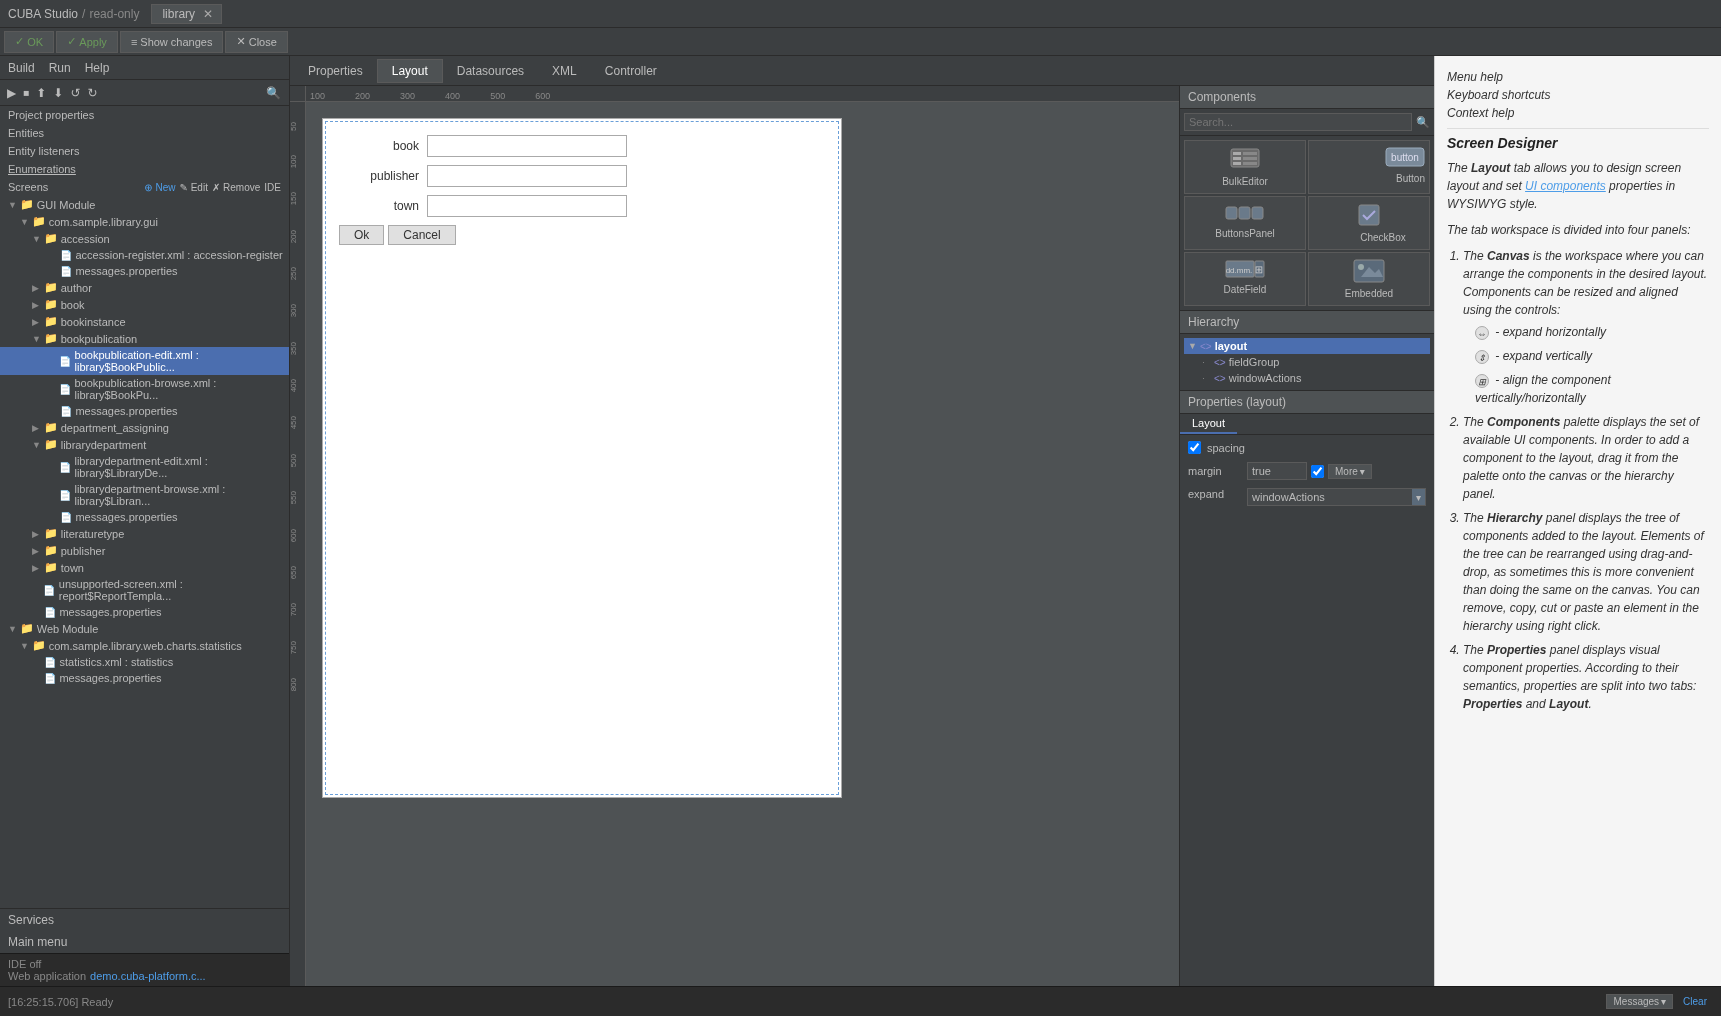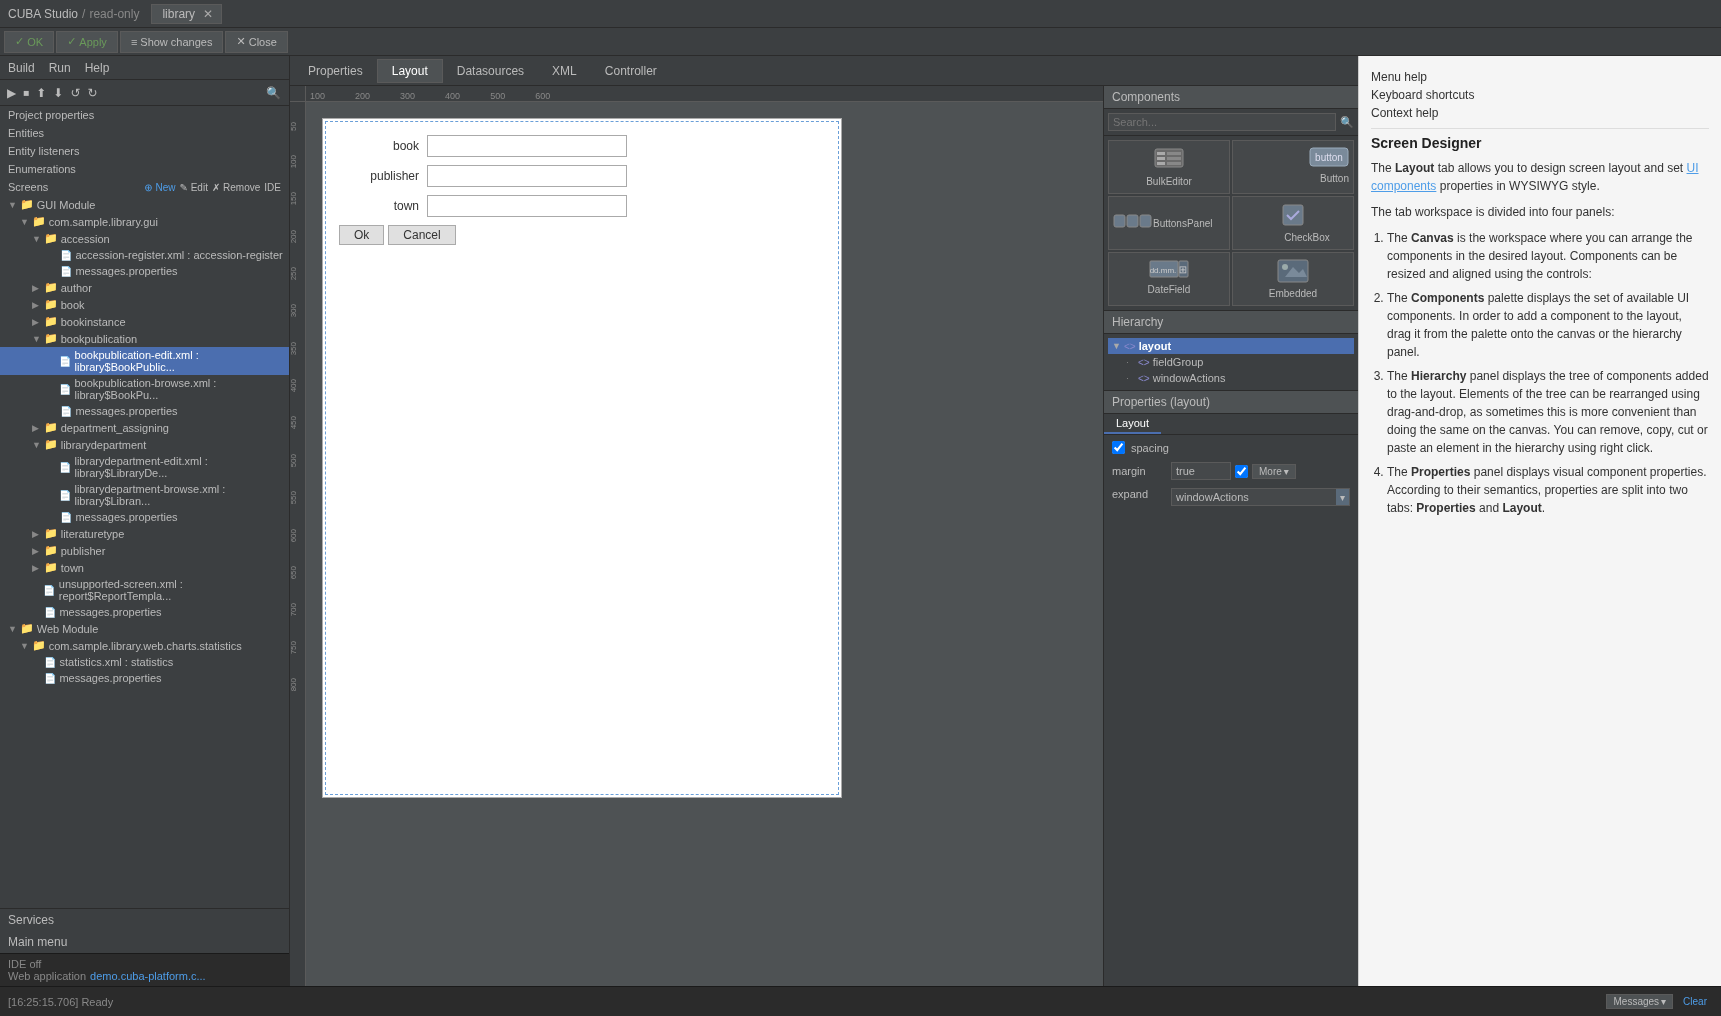--- a/index.html
+++ b/index.html
@@ -78,21 +78,21 @@
       <button style="background:transparent; border:none; color:#bbbbbb; cursor:pointer; padding:2px 3px; font-size:12px;">↺</button>
       <button style="background:transparent; border:none; color:#bbbbbb; cursor:pointer; padding:2px 3px; font-size:12px;">↻</button>
       <div style="flex:1;"></div>
       <button style="background:transparent; border:none; color:#bbbbbb; cursor:pointer; padding:2px 4px; font-size:12px;">🔍</button>
     </div>
 
     <div class="sidebar-tree" style="flex:1; overflow-y:auto; font-size:11px;">
       <div style="padding:3px 8px; color:#bbbbbb; cursor:pointer;">Project properties</div>
       <div style="padding:3px 8px; color:#bbbbbb; cursor:pointer;">Entities</div>
       <div style="padding:3px 8px; color:#bbbbbb; cursor:pointer;">Entity listeners</div>
-      <div style="padding:3px 8px; color:#bbbbbb; cursor:pointer;">Enumerations</div>
+      <div style="padding:3px 8px; color:#bbbbbb; cursor:pointer;text-decoration:underline;">Enumerations</div>
       <div style="padding:3px 8px; color:#bbbbbb; cursor:pointer; display:flex; align-items:center; justify-content:space-between;">
         <span>Screens</span>
         <span style="display:flex;gap:4px;">
           <span style="color:#4e9de8; cursor:pointer; font-size:10px;">⊕ New</span>
           <span style="color:#bbbbbb; cursor:pointer; font-size:10px;">✎ Edit</span>
           <span style="color:#bbbbbb; cursor:pointer; font-size:10px;">✗ Remove</span>
           <span style="color:#bbbbbb; cursor:pointer; font-size:10px;">IDE</span>
         </span>
       </div>
 
@@ -341,21 +341,21 @@
             </div>
             <div style="background:#45484a; border:1px solid #5a5a5a; padding:6px 4px; display:flex; flex-direction:column; align-items:flex-end; cursor:pointer;">
               <div style="font-size:16px; margin-bottom:2px;">
                 <svg width="40" height="20" viewBox="0 0 40 20">
                   <rect x="1" y="1" width="38" height="18" rx="3" fill="#7a8a9a" stroke="#9aabbb" stroke-width="1"></rect>
                   <text x="20" y="14" text-anchor="middle" font-size="10" fill="#dde">button</text>
                 </svg>
               </div>
               <span style="font-size:10px; color:#bbbbbb;">Button</span>
             </div>
-            <div style="background:#45484a; border:1px solid #5a5a5a; padding:6px 4px; display:flex; flex-direction:row; align-items:center; cursor:pointer;">
+            <div style="background:#45484a; border:1px solid #5a5a5a; padding:6px 4px; display:flex; flex-direction:column; align-items:center; cursor:pointer;">
               <div style="margin-bottom:2px;">
                 <svg width="40" height="20" viewBox="0 0 40 20">
                   <rect x="1" y="4" width="11" height="12" rx="2" fill="#6a7a8a" stroke="#888" stroke-width="1"></rect>
                   <rect x="14" y="4" width="11" height="12" rx="2" fill="#6a7a8a" stroke="#888" stroke-width="1"></rect>
                   <rect x="27" y="4" width="11" height="12" rx="2" fill="#6a7a8a" stroke="#888" stroke-width="1"></rect>
                 </svg>
               </div>
               <span style="font-size:10px; color:#bbbbbb;">ButtonsPanel</span>
             </div>
             <div style="background:#45484a; border:1px solid #5a5a5a; padding:6px 4px; display:flex; flex-direction:column; align-items:center; cursor:pointer;">
@@ -440,33 +440,38 @@
                 <span style="flex:1; font-size:11px; color:#bbbbbb; padding:2px 4px;">windowActions</span>
                 <button style="background:#5a6a7a; border:none; color:#bbbbbb; font-size:10px; padding:1px 4px; cursor:pointer; height:100%;">▾</button>
               </div>
             </div>
           </div>
         </div>
       </div>
     </div>
   </div>
 
-  <div class="help-panel" style="width:363px;">
+  <div class="help-panel" style="width:287px;font-style:italic;">
     <div class="menu-link">Menu help</div>
     <div class="menu-link">Keyboard shortcuts</div>
     <div class="menu-link">Context help</div>
     <div class="help-sep"></div>
     <h3>Screen Designer</h3>
     <p>
       The <strong>Layout</strong> tab allows you to design screen layout and set <a href="#">UI components</a> properties in WYSIWYG style.
     </p>
     <p>The tab workspace is divided into four panels:</p>
     <ol>
       <li>
         The <strong>Canvas</strong> is the workspace where you can arrange the components in the desired layout. Components can be resized and aligned using the controls:
+        <ul style="margin-left:12px; margin-top:4px; list-style:none;">
+          <li><span class="bullet-icon">⇔</span> <span>- expand horizontally</span></li>
+          <li><span class="bullet-icon">⇕</span> <span>- expand vertically</span></li>
+          <li><span class="bullet-icon">⊞</span> <span>- align the component vertically/horizontally</span></li>
+        </ul>
       </li>
       <li>
         The <strong>Components</strong> palette displays the set of available UI components. In order to add a component to the layout, drag it from the palette onto the canvas or the hierarchy panel.
       </li>
       <li>
         The <strong>Hierarchy</strong> panel displays the tree of components added to the layout. Elements of the tree can be rearranged using drag-and-drop, as sometimes this is more convenient than doing the same on the canvas. You can remove, copy, cut or paste an element in the hierarchy using right click.
       </li>
       <li>
         The <strong>Properties</strong> panel displays visual component properties. According to their semantics, properties are split into two tabs: <strong>Properties</strong> and <strong>Layout</strong>.
       </li>

